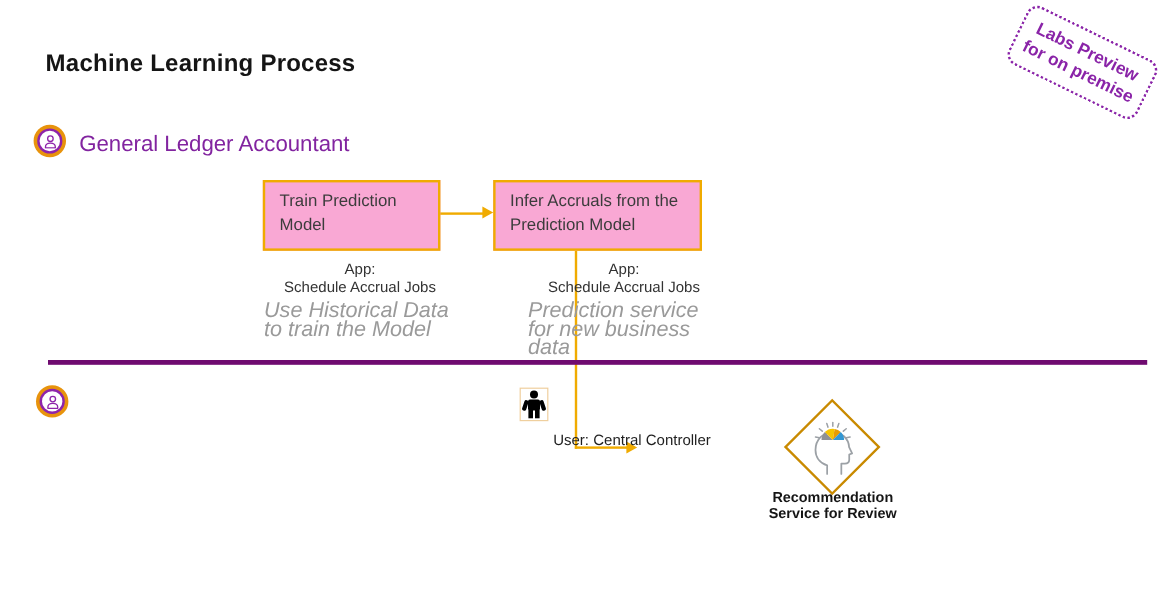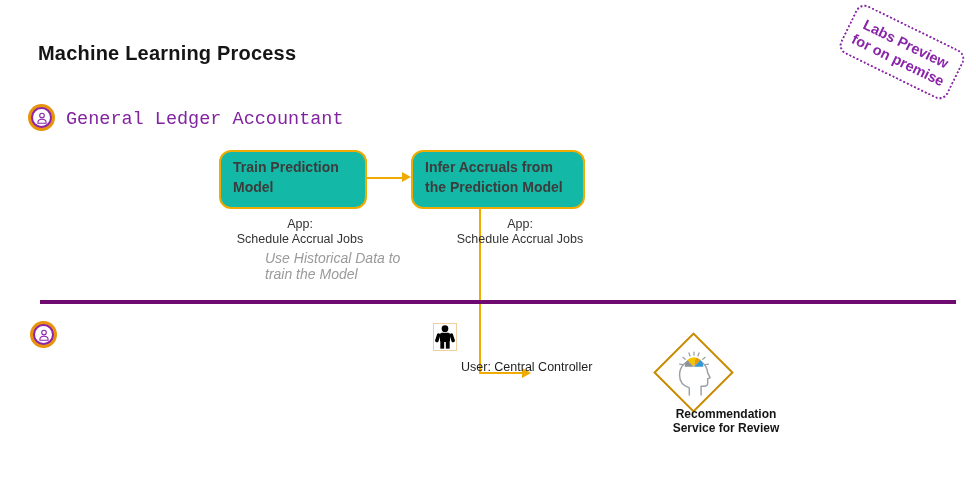--- a/index.html
+++ b/index.html
@@ -33,44 +33,44 @@
     width:27px; height:27px; border-radius:50%;
     background:#e8930c;
     display:flex; align-items:center; justify-content:center;
   }
   .persona-inner {
     width:21px; height:21px; border-radius:50%;
     background:#ffffff; border:2.5px solid #8e24aa;
     display:flex; align-items:center; justify-content:center;
   }
   .lane-label {
-    font-size:18.5px; color:#8224a0;font-family:Liberation Mono, monospace;
+    font-size:18.5px; color:#8224a0;
   }
   .persona-1 { left:28px; top:104px; }
   .lane-label-1 { left:66px; top:109px; }
   .persona-2 { left:30px; top:321px; }
   .lane-label-2 { left:66px; top:326px; }
 
   
   .divider {
     left:40px; top:300px; width:916px; height:4px; background:#6f0b70; z-index:2;
   }
 
   
   .task {
-    border:2px solid #f0ab00; border-radius:12px; background:#14b8a6;
+    border:2px solid #f0ab00; border-radius:0; background:#f9a8d4;
     font-size:14px; color:#3c3c3c; line-height:1.4;
-    padding:6px 10px 0 12px; z-index:2;font-weight:bold;
+    padding:6px 10px 0 12px; z-index:2;
   }
   .task-train { left:219px; top:150px; width:148px; height:59px; }
   .task-infer { left:411px; top:150px; width:174px; height:59px; }
 
   
   .app-block { font-size:12.5px; color:#333333; line-height:15px; z-index:3;text-align:center; }
-  .note-block { font-size:14px; color:#9a9a9a; font-style:italic; line-height:15.5px; z-index:3;margin-left:45px; }
+  .note-block { font-size:18px; color:#9a9a9a; font-style:italic; line-height:15.5px; z-index:3; }
   .app-train { left:220px; top:217px; width:160px; }
   .note-train { left:220px; top:251px; width:158px; }
   .app-infer { left:440px; top:217px; width:160px; }
   .note-infer { left:440px; top:251px; width:155px; }
 
   
   .conn { background:#f0ab00; z-index:1; }
   .conn-h1 { left:366px; top:177px; width:38px; height:2px; }
   .head-right {
     width:0; height:0; z-index:1;
@@ -101,21 +101,21 @@
 
   
   .diamond {
     left:665px; top:344px; width:57px; height:57px;
     background:#ffffff; border:2px solid #c98a00;
     transform:rotate(45deg); z-index:3;
   }
   .head-icon { left:673px; top:350px; width:42px; height:46px; z-index:4; }
   .rec-caption {
     left:633px; top:408px; width:122px; text-align:center;
-    font-size:12px; font-weight:bold; color:#151515; line-height:1.15; z-index:4;margin-left:32px;
+    font-size:12px; font-weight:bold; color:#151515; line-height:1.15; z-index:4;
   }
 </style>
 </head>
 <body>
 
 <div class="canvas">
 
   <div class="abs title">Machine Learning Process</div>
 
   <div class="abs stamp">
@@ -143,20 +143,21 @@
   <div class="abs app-block app-train">
     <div>App:</div>
     <div>Schedule Accrual Jobs</div>
   </div>
   <div class="abs note-block note-train">Use Historical Data to train the Model</div>
 
   <div class="abs app-block app-infer">
     <div>App:</div>
     <div>Schedule Accrual Jobs</div>
   </div>
+  <div class="abs note-block note-infer">Prediction service for new business data</div>
 
   <div class="abs conn conn-v2"></div>
   <div class="abs conn conn-h2"></div>
   <div class="abs head-right head-h2"></div>
 
   <div class="abs divider"></div>
 
   <div class="abs persona persona-2">
     <div class="persona-inner">
       <svg width="12" height="12" viewBox="0 0 12 12">

